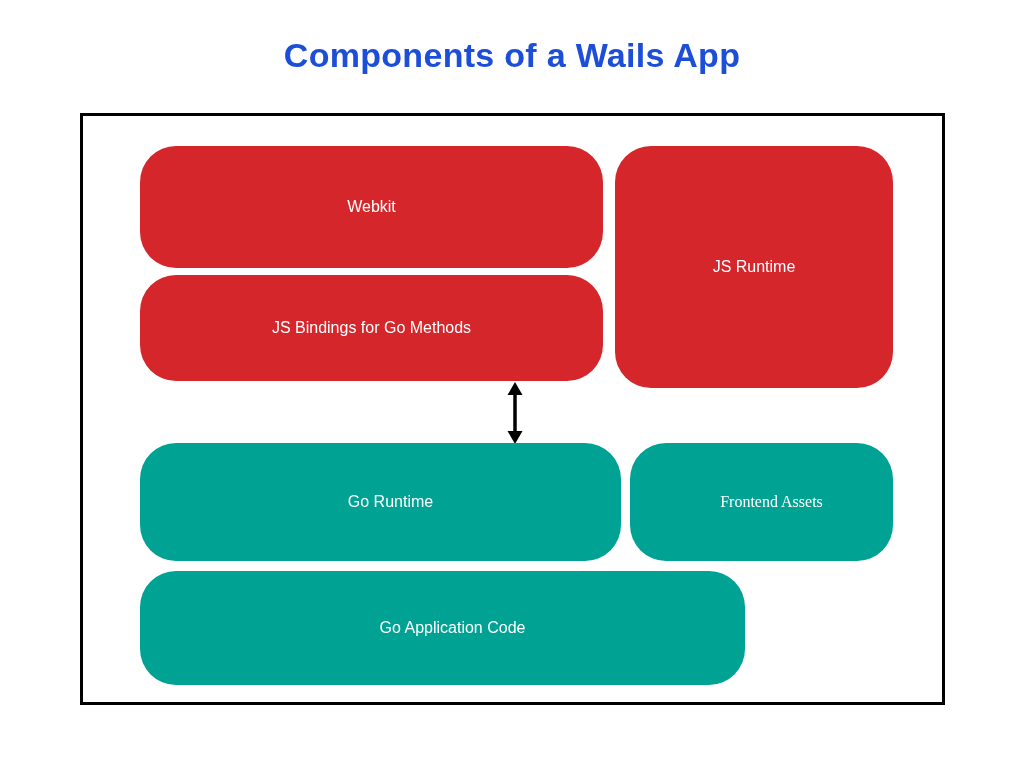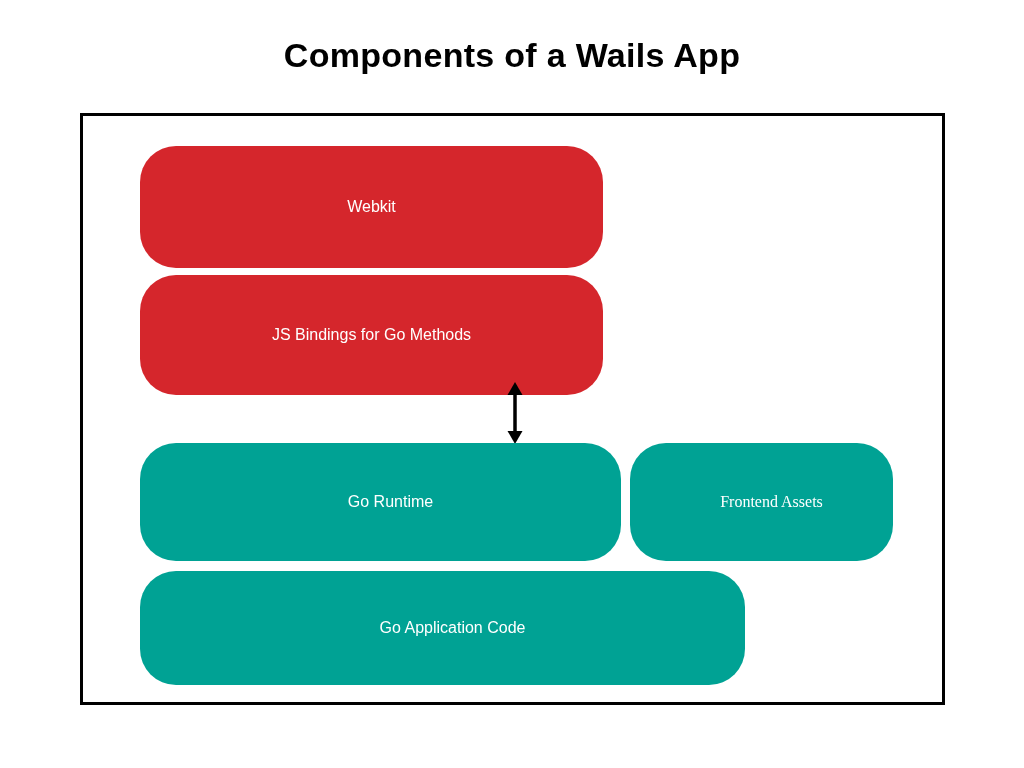--- a/index.html
+++ b/index.html
@@ -14,21 +14,21 @@
     background: #ffffff;
     overflow: hidden;
   }
   .title {
     position: absolute;
     top: 36px; left: 0;
     width: 100%;
     text-align: center;
     font-size: 34px;
     font-weight: 800;
-    color: #000000;
+    color: #1d4ed8;
     letter-spacing: 0.3px;
   }
   .frame {
     position: absolute;
     left: 80px; top: 113px;
     width: 865px; height: 592px;
     border: 3px solid #000000;
     background: #ffffff;
   }
   .box {
@@ -40,21 +40,21 @@
     font-size: 16px;
     font-weight: 400;
     border-radius: 36px;
     text-align: center;
   }
   .red  { background: #d5262c; }
   .teal { background: #00a294; padding-left: 20px; }
 
   .box-webkit          { left: 57px;  top: 30px;  width: 463px; height: 122px; }
   .box-js-runtime      { left: 532px; top: 30px;  width: 278px; height: 242px; }
-  .box-js-bindings     { left: 57px;  top: 159px; width: 463px; height: 120px; }
+  .box-js-bindings     { left: 57px;  top: 159px; width: 463px; height: 106px; }
   .box-go-runtime      { left: 57px;  top: 327px; width: 481px; height: 118px; }
   .box-frontend-assets { left: 547px; top: 327px; width: 263px; height: 118px; font-family: Liberation Serif, serif; }
   .box-go-app          { left: 57px;  top: 455px; width: 605px; height: 114px; }
 
   .arrow {
     position: absolute;
     left: 419px; top: 266px;
     width: 26px; height: 62px;
   }
 </style>
@@ -64,20 +64,23 @@
 <div class="canvas">
 
   <h1 class="title">Components of a Wails App</h1>
 
   <div class="frame">
 
     <div class="box red box-webkit">
       <span>Webkit</span>
     </div>
 
+    <div class="box red box-js-runtime">
+      <span>JS Runtime</span>
+    </div>
 
     <div class="box red box-js-bindings">
       <span>JS Bindings for Go Methods</span>
     </div>
 
     <svg class="arrow" viewBox="0 0 26 62" xmlns="http://www.w3.org/2000/svg" aria-hidden="true">
       <line x1="13" y1="9" x2="13" y2="53" stroke="#000000" stroke-width="3.5"></line>
       <polygon points="13,0 5.5,13 20.5,13" fill="#000000"></polygon>
       <polygon points="13,62 5.5,49 20.5,49" fill="#000000"></polygon>
     </svg>

